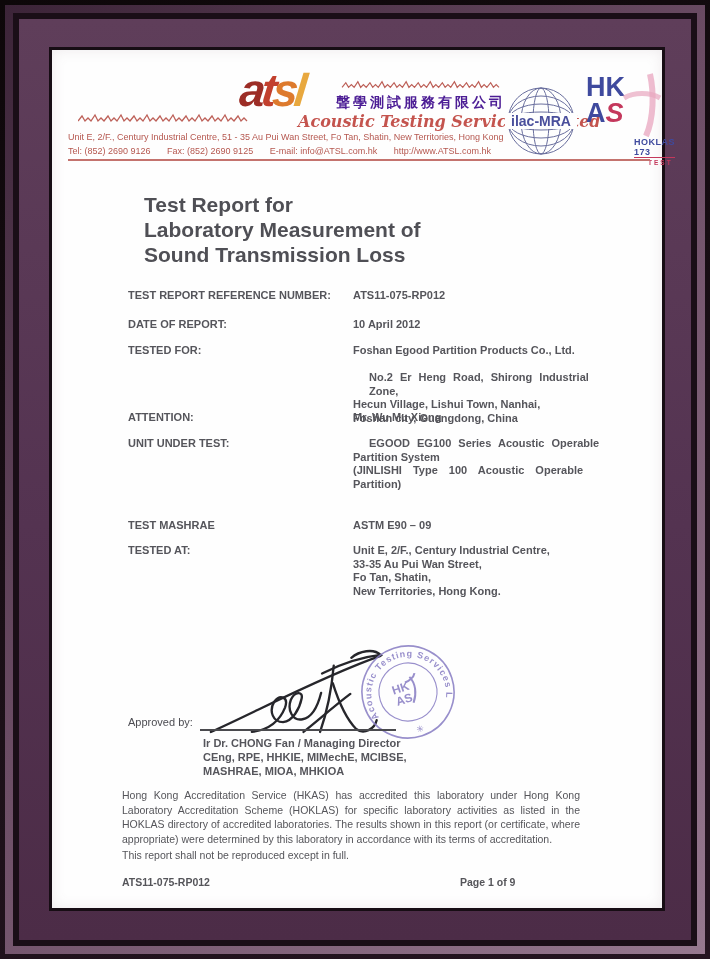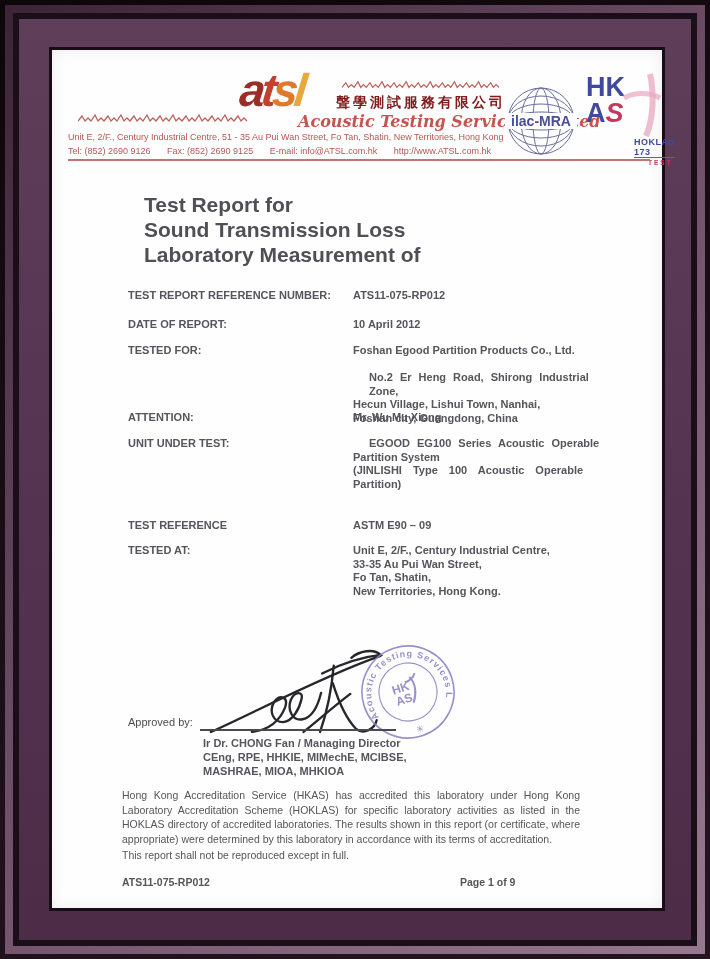--- a/index.html
+++ b/index.html
@@ -19,21 +19,21 @@
     background:#fefefe;box-shadow:0 0 0 3px #170d14, inset 0 0 14px rgba(120,90,110,.12);
   }
   .abs{position:absolute;}
   
   .wave{stroke:#bd6058;stroke-width:1.3;fill:none;}
   .atsl{font-weight:bold;font-style:oblique;font-size:46px;letter-spacing:-4px;transform:skewX(-6deg);line-height:44px;}
   .atsl .c1{color:#9c2d26;}
   .atsl .c2{color:#c2402e;}
   .atsl .c3{color:#dd7a2d;}
   .atsl .c4{color:#e8a83e;}
-  .zh{color:#7f1d1d;font-weight:bold;font-size:14px;letter-spacing:3px;white-space:nowrap;}
+  .zh{color:#4c1d95;font-weight:bold;font-size:14px;letter-spacing:3px;white-space:nowrap;}
   .en-script{color:#c4544e;font-weight:bold;font-style:italic;font-size:16px;
     font-family:"DejaVu Serif","Liberation Serif",serif;white-space:nowrap;}
   .contact{color:#b5574f;font-size:9px;white-space:nowrap;}
   .contact span{margin-right:14px;}
   .redrule{background:#c4736e;height:2px;}
   .hkas{color:#3f4a9e;font-weight:bold;text-align:left;line-height:26px;font-size:27px;letter-spacing:0px;}
   .hkas .s{color:#c4385c;font-style:italic;}
   .hoklas{font-size:9px;letter-spacing:0.5px;border-bottom:1px solid #c4385c;display:inline-block;line-height:10px;color:#3f4a9e;font-weight:bold;}
   .hktest{font-size:6.5px;color:#c4385c;font-weight:bold;letter-spacing:2px;margin-left:14px;line-height:8px;}
   
@@ -110,22 +110,22 @@
   <div class="abs contact" style="left:16px;top:96px;">
     <span>Tel: (852) 2690 9126</span>
     <span>Fax: (852) 2690 9125</span>
     <span>E-mail: info@ATSL.com.hk</span>
     <span>http://www.ATSL.com.hk</span>
   </div>
   <div class="abs redrule" style="left:16px;top:109px;width:582px;"></div>
 
   <div class="abs title" style="left:92px;top:142px;">
     <div>Test Report for</div>
+    <div>Laboratory Measurement of</div>
     <div>Sound Transmission Loss</div>
-    <div>Laboratory Measurement of</div>
   </div>
 
   <div class="lbl" style="top:239px;">TEST REPORT REFERENCE NUMBER:</div>
   <div class="val" style="top:239px;">ATS11-075-RP012</div>
 
   <div class="lbl" style="top:268px;">DATE OF REPORT:</div>
   <div class="val" style="top:268px;">10 April 2012</div>
 
   <div class="lbl" style="top:294px;">TESTED FOR:</div>
   <div class="val" style="top:294px;">Foshan Egood Partition Products Co., Ltd.</div>
@@ -140,21 +140,21 @@
   <div class="val" style="top:361px;">Mr. Wu Mu Xiong</div>
 
   <div class="lbl" style="top:387px;">UNIT UNDER TEST:</div>
   <div class="val" style="top:387px;">
     <div class="ws">EGOOD EG100 Series Acoustic Operable</div>
     <div>Partition System</div>
     <div class="ws2">(JINLISHI Type 100 Acoustic Operable</div>
     <div>Partition)</div>
   </div>
 
-  <div class="lbl" style="top:469px;">TEST REFERENCE</div>
+  <div class="lbl" style="top:469px;">TEST MASHRAE</div>
   <div class="val" style="top:469px;">ASTM E90 – 09</div>
 
   <div class="lbl" style="top:494px;">TESTED AT:</div>
   <div class="val" style="top:494px;">
     <div>Unit E, 2/F., Century Industrial Centre,</div>
     <div>33-35 Au Pui Wan Street,</div>
     <div>Fo Tan, Shatin,</div>
     <div>New Territories, Hong Kong.</div>
   </div>
 

